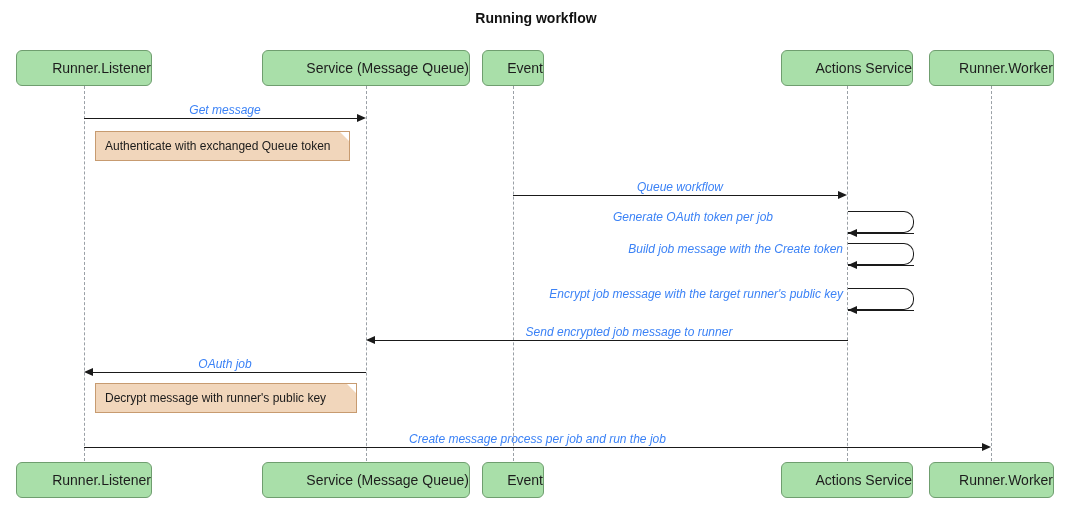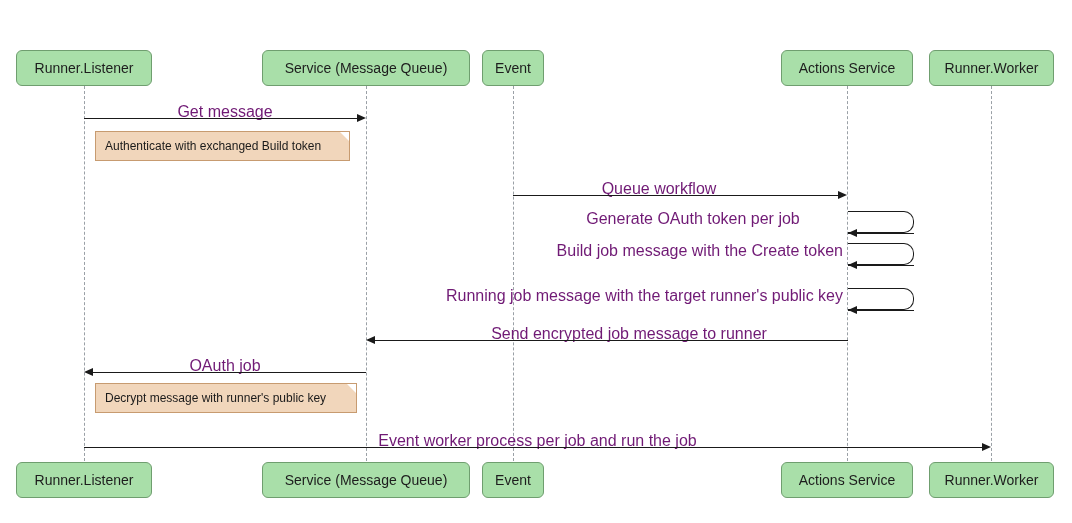--- a/index.html
+++ b/index.html
@@ -29,21 +29,21 @@
     color: #111111;
   }
   .actor-box {
     position: absolute;
     box-sizing: border-box;
     background: #a9dfa9;
     border: 1px solid #6f9e6f;
     border-radius: 6px;
     height: 36px;
     line-height: 34px;
-    text-align: center;
+    text-align: right;
     font-size: 14px;
     color: #1d1d1d;
     white-space: nowrap;
   }
   .lifeline {
     position: absolute;
     width: 0;
     border-left: 1px dashed #9aa0a6;
     top: 86px;
     height: 375px;
@@ -61,24 +61,25 @@
     border-bottom: 4px solid transparent;
   }
   .arrow-right {
     border-left: 9px solid #1a1a1a;
   }
   .arrow-left {
     border-right: 9px solid #1a1a1a;
   }
   .msg-label {
     position: absolute;
-    font-size: 16px;
-    color: #701a75;
+    font-size: 12px;
+    color: #3b82f6;
     white-space: nowrap;
     text-align: center;
+    font-style: italic;
   }
   .note {
     position: absolute;
     box-sizing: border-box;
     background: #f1d6bb;
     border: 1px solid #c79b70;
     font-size: 12px;
     color: #1a1a1a;
     padding: 7px 9px;
     white-space: nowrap;
@@ -101,20 +102,21 @@
     border-bottom-right-radius: 10px;
     width: 66px;
     height: 22px;
   }
 </style>
 </head>
 <body>
 
 <div id="diagram">
 
+  <div id="title">Running workflow</div>
 
   <div class="lifeline" style="left:84px"></div>
   <div class="lifeline" style="left:366px"></div>
   <div class="lifeline" style="left:513px"></div>
   <div class="lifeline" style="left:847px"></div>
   <div class="lifeline" style="left:991px"></div>
 
   <div class="actor-box" style="left:16px;top:50px;width:136px">Runner.Listener</div>
   <div class="actor-box" style="left:262px;top:50px;width:208px">Service (Message Queue)</div>
   <div class="actor-box" style="left:482px;top:50px;width:62px">Event</div>
@@ -125,53 +127,53 @@
   <div class="actor-box" style="left:262px;top:462px;width:208px">Service (Message Queue)</div>
   <div class="actor-box" style="left:482px;top:462px;width:62px">Event</div>
   <div class="actor-box" style="left:781px;top:462px;width:132px">Actions Service</div>
   <div class="actor-box" style="left:929px;top:462px;width:125px">Runner.Worker</div>
 
   <div class="msg-label" style="left:84px;top:103px;width:282px">Get message</div>
   <div class="msg-line" style="left:84px;top:118px;width:273px"></div>
   <div class="arrow-head arrow-right" style="left:357px;top:114px"></div>
 
   <div class="note" style="left:95px;top:131px;width:255px">
-    <span>Authenticate with exchanged Build token</span>
+    <span>Authenticate with exchanged Queue token</span>
     <span class="fold"></span>
   </div>
 
-  <div class="msg-label" style="left:492px;top:180px;width:334px">Queue workflow</div>
+  <div class="msg-label" style="left:513px;top:180px;width:334px">Queue workflow</div>
   <div class="msg-line" style="left:513px;top:195px;width:325px"></div>
   <div class="arrow-head arrow-right" style="left:838px;top:191px"></div>
 
   <div class="msg-label" style="left:543px;top:210px;width:300px;text-align:center">Generate OAuth token per job</div>
   <div class="self-loop" style="left:848px;top:211px"></div>
   <div class="msg-line" style="left:848px;top:233px;width:66px"></div>
   <div class="arrow-head arrow-left" style="left:848px;top:229px"></div>
 
   <div class="msg-label" style="left:543px;top:242px;width:300px;text-align:right">Build job message with the Create token</div>
   <div class="self-loop" style="left:848px;top:243px"></div>
   <div class="msg-line" style="left:848px;top:265px;width:66px"></div>
   <div class="arrow-head arrow-left" style="left:848px;top:261px"></div>
 
-  <div class="msg-label" style="left:443px;top:287px;width:400px;text-align:right">Running job message with the target runner's public key</div>
+  <div class="msg-label" style="left:443px;top:287px;width:400px;text-align:right">Encrypt job message with the target runner's public key</div>
   <div class="self-loop" style="left:848px;top:288px"></div>
   <div class="msg-line" style="left:848px;top:310px;width:66px"></div>
   <div class="arrow-head arrow-left" style="left:848px;top:306px"></div>
 
   <div class="msg-label" style="left:366px;top:325px;width:526px">Send encrypted job message to runner</div>
   <div class="msg-line" style="left:375px;top:340px;width:473px"></div>
   <div class="arrow-head arrow-left" style="left:366px;top:336px"></div>
 
   <div class="msg-label" style="left:84px;top:357px;width:282px">OAuth job</div>
   <div class="msg-line" style="left:93px;top:372px;width:273px"></div>
   <div class="arrow-head arrow-left" style="left:84px;top:368px"></div>
 
   <div class="note" style="left:95px;top:383px;width:262px">
     <span>Decrypt message with runner's public key</span>
     <span class="fold"></span>
   </div>
 
-  <div class="msg-label" style="left:84px;top:432px;width:907px">Event worker process per job and run the job</div>
+  <div class="msg-label" style="left:84px;top:432px;width:907px">Create message process per job and run the job</div>
   <div class="msg-line" style="left:84px;top:447px;width:898px"></div>
   <div class="arrow-head arrow-right" style="left:982px;top:443px"></div>
 
 </div>
 
 </body></html>

